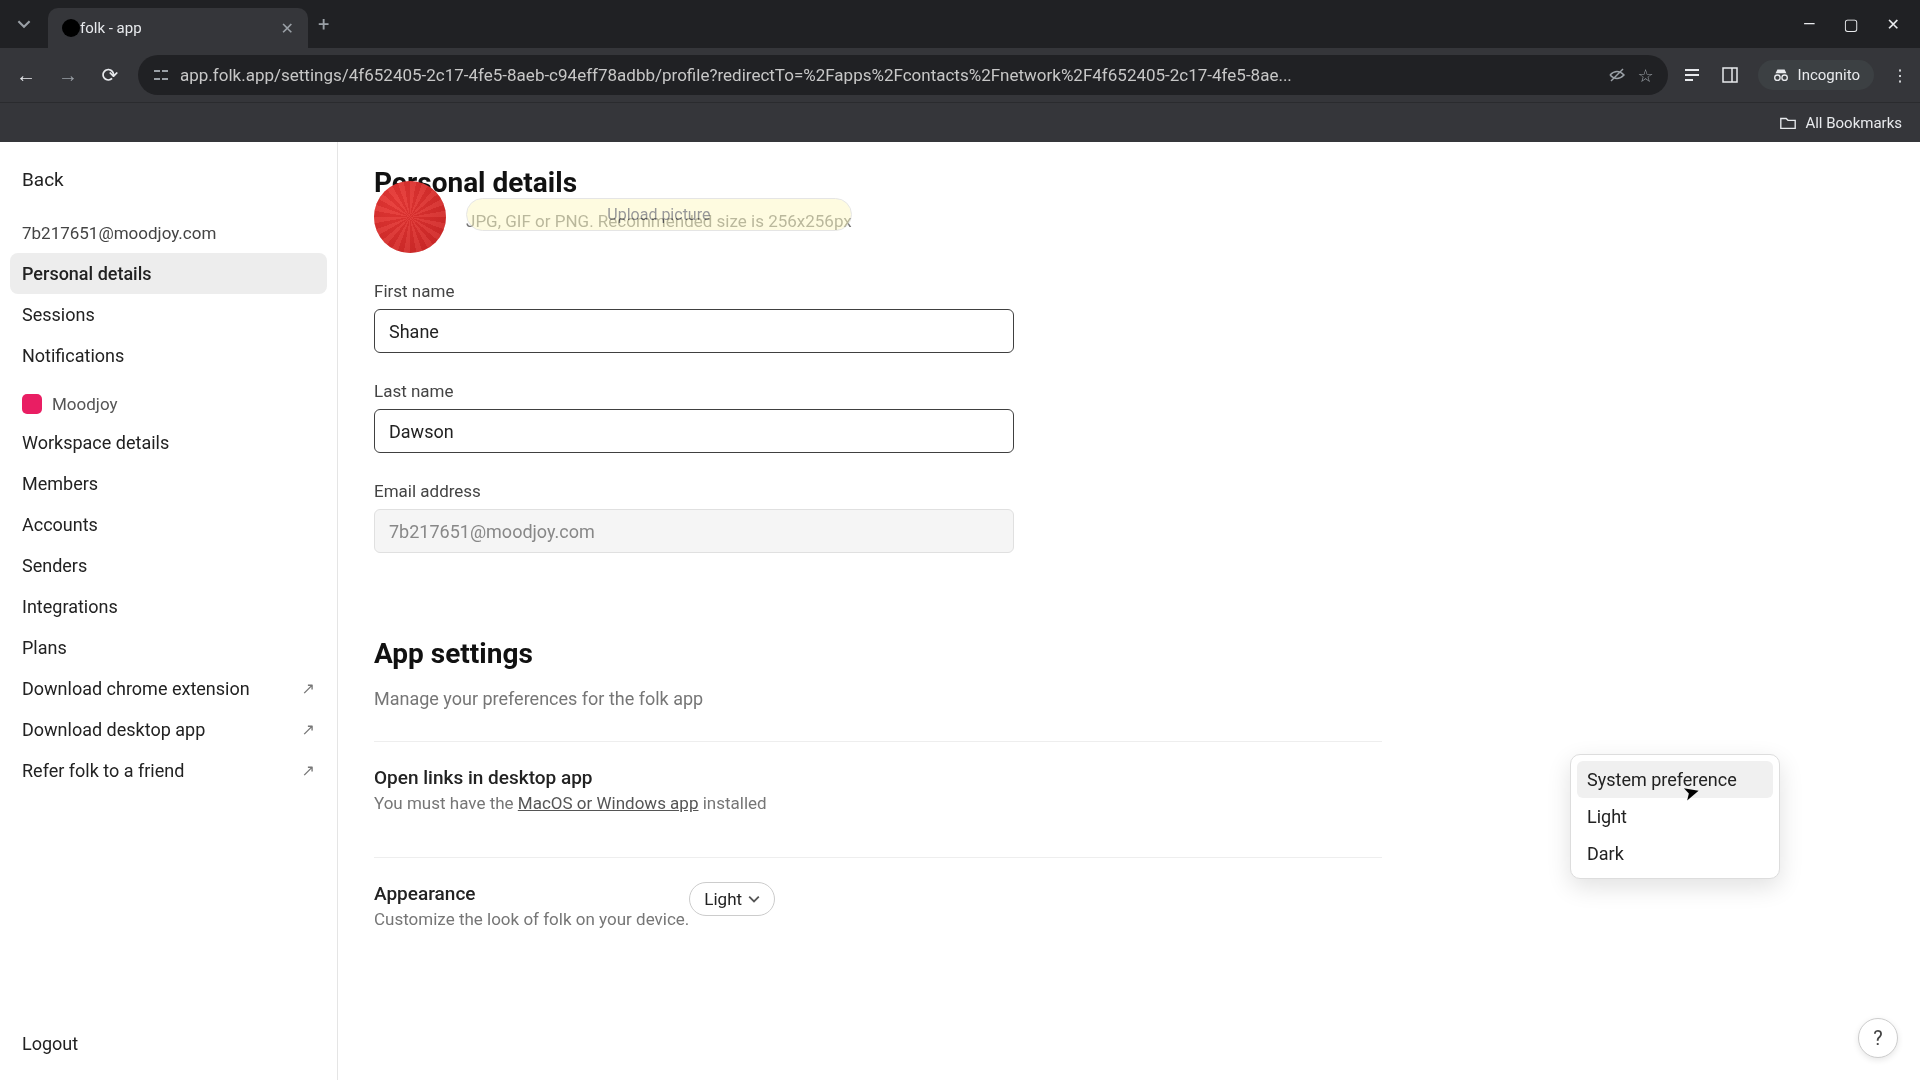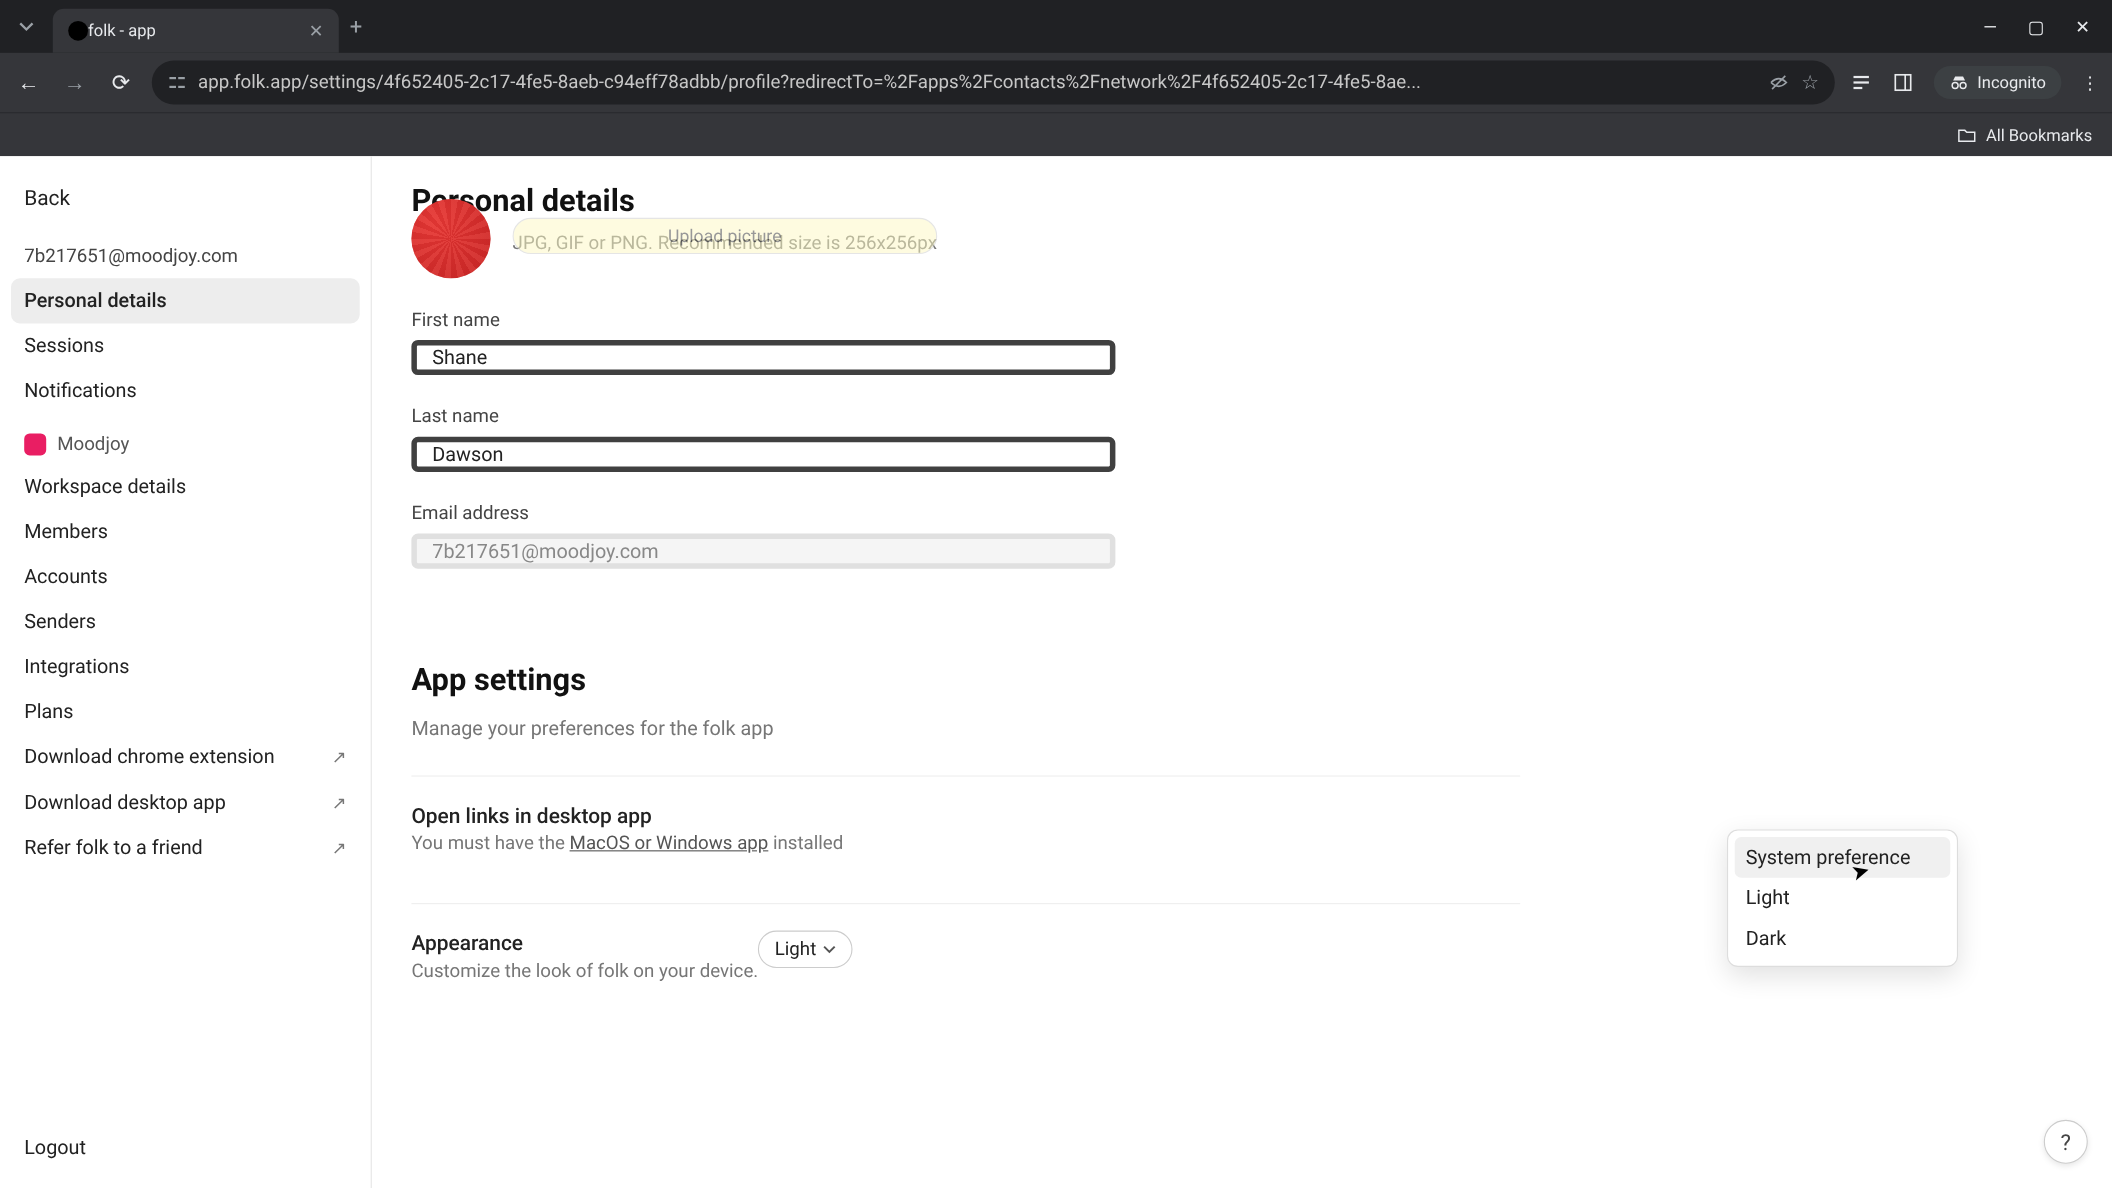--- a/index.html
+++ b/index.html
@@ -44,21 +44,21 @@
   .section-title { font-size: 28px; font-weight: 700; color: #111; padding: 24px 0 12px; }
   .avatar-row { display: flex; align-items: center; gap: 20px; margin-top: -6px;}
   .avatar { width: 72px; height: 72px; border-radius: 50%; background: radial-gradient(circle at 30% 30%, #e53935, #b71c1c); margin-top: -24px; overflow: hidden; position: relative;}
   .avatar::after { content:""; position:absolute; inset:0; background: repeating-conic-gradient(#ef5350 0 10deg, #d32f2f 10deg 20deg); opacity:0.4;}
   .upload-btn { border: 1px solid #ccc; background: #fef9c3; border-radius: 20px; padding: 6px 16px; font-size: 16px; color: #333; margin-top: -30px; opacity: 0.5;}
   .upload-hint { font-size: 17px; color: #767676; margin-top: -26px;}
   .avatar-col { display: flex; flex-direction: column; gap: 6px;}
 
   .field { margin-top: 28px; }
   .field-label { font-size: 17px; color: #444; margin-bottom: 8px;}
-  .field-input { width: 640px; height: 32px; border: 5px solid #404040; border-radius: 6px; padding: 0 14px; font-size: 18px; color: #222;}
+  .field-input { width: 640px; height: 44px; border: 1px solid #404040; border-radius: 6px; padding: 0 14px; font-size: 18px; color: #222;}
   .field-input.readonly { background: #f5f5f5; color: #888; border-color: #e0e0e0;}
 
   .section-sub { font-size: 18px; color: #767676; margin-top: 6px;}
   .setting-row { display: flex; justify-content: flex-start; align-items: flex-start; padding: 24px 0 12px; border-top: 1px solid #eee; margin-top: 32px;}
   .setting-title { font-size: 19px; color: #222; font-weight: 500;}
   .setting-desc { font-size: 17px; color: #767676; margin-top: 4px;}
   .setting-desc a { color: #555; text-decoration: underline;}
   .select-btn { border: 1px solid #ccc; border-radius: 20px; padding: 6px 14px; font-size: 17px; color: #222; display: flex; align-items: center; gap: 6px; background: #fff;}
 
   

